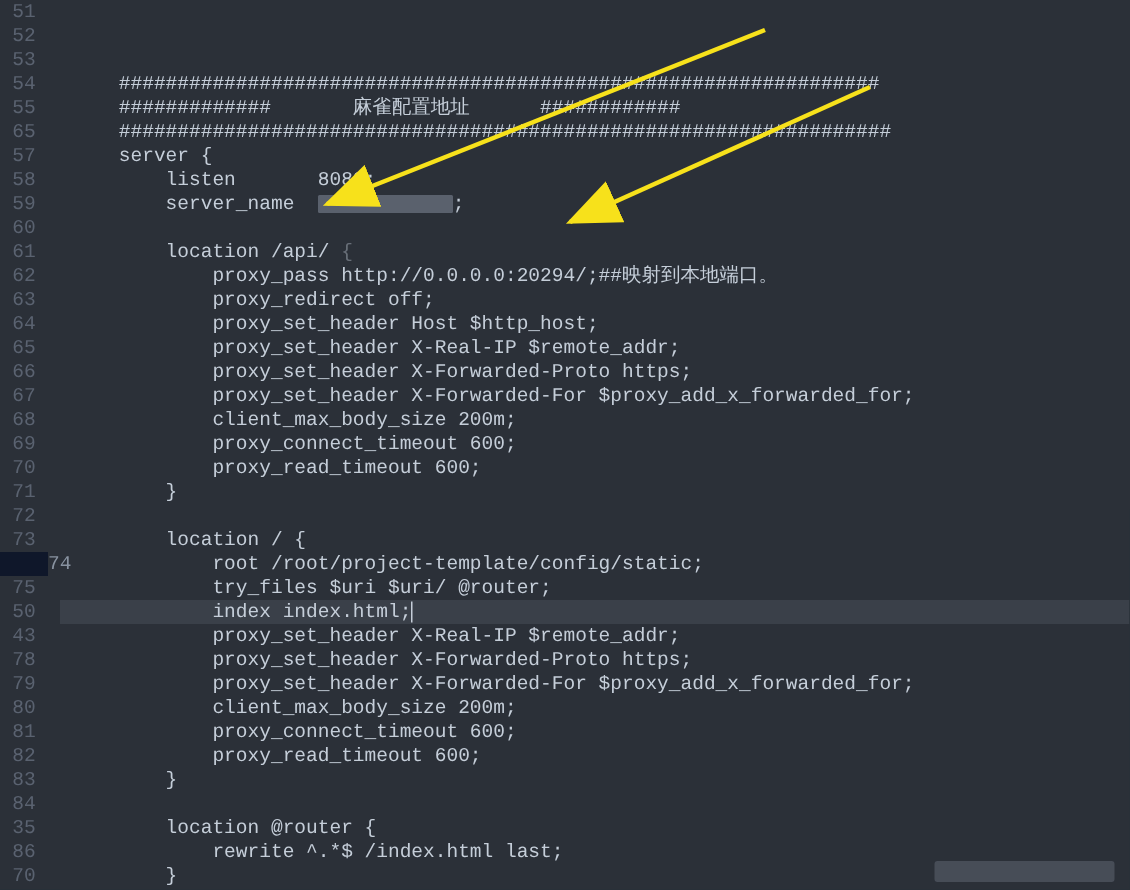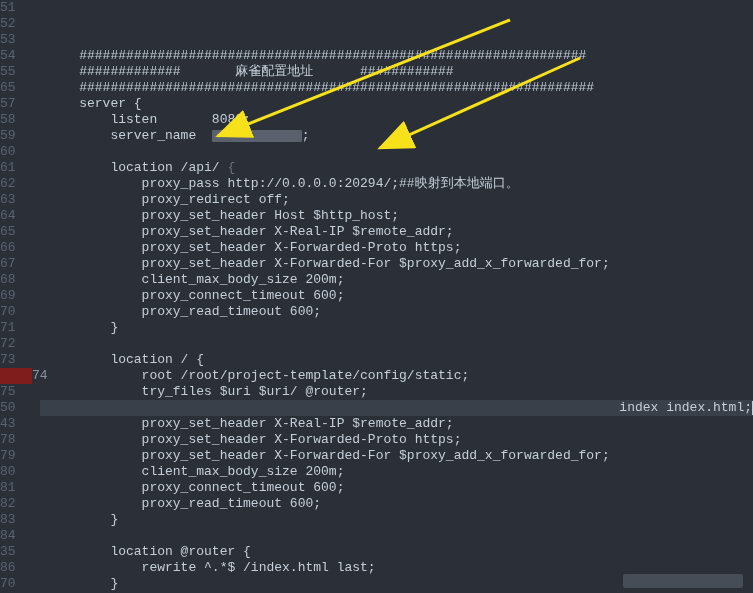--- a/index.html
+++ b/index.html
@@ -15,46 +15,45 @@
     }
     .editor {
       display: flex;
       height: 100%;
       background: #2b3038;
     }
     .gutter {
       width: 40px;
       background: #2b3038;
       color: #5a6270;
-      text-align: left;
+      text-align: center;
       padding-right: 8px;
       user-select: none;
       flex-shrink: 0;
     }
     .gutter-line {
       height: 16px;
     }
     .gutter-line.active {
-      background: #7f1d1d;
+      background: #0f172a;
       color: #8892a0;
       padding-left: 32px;
     }
     .code {
       flex: 1;
       color: #c5ced9;
       white-space: pre;
       position: relative;
     }
     .code-line {
       height: 16px;
       padding-left: 8px;
     }
     .code-line.active {
       background: #3a4049;
-      text-align: right;
     }
     .redacted {
       display: inline-block;
       background: #5a616d;
       height: 12px;
       vertical-align: middle;
       border-radius: 1px;
     }
     .redacted.w1 { width: 90px; }
     .cursor {

